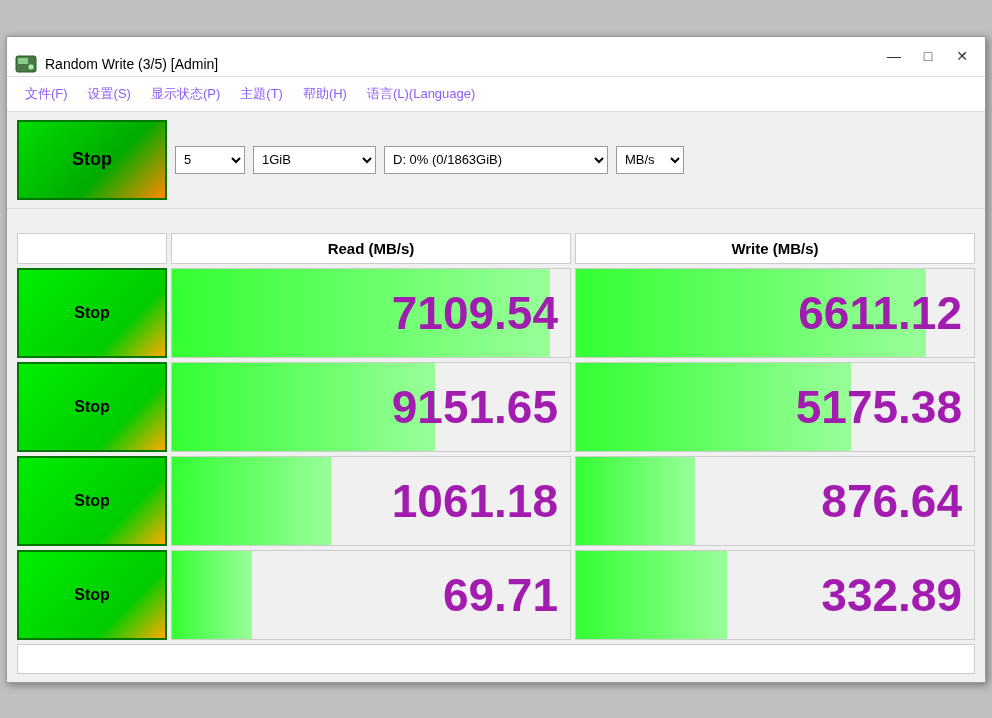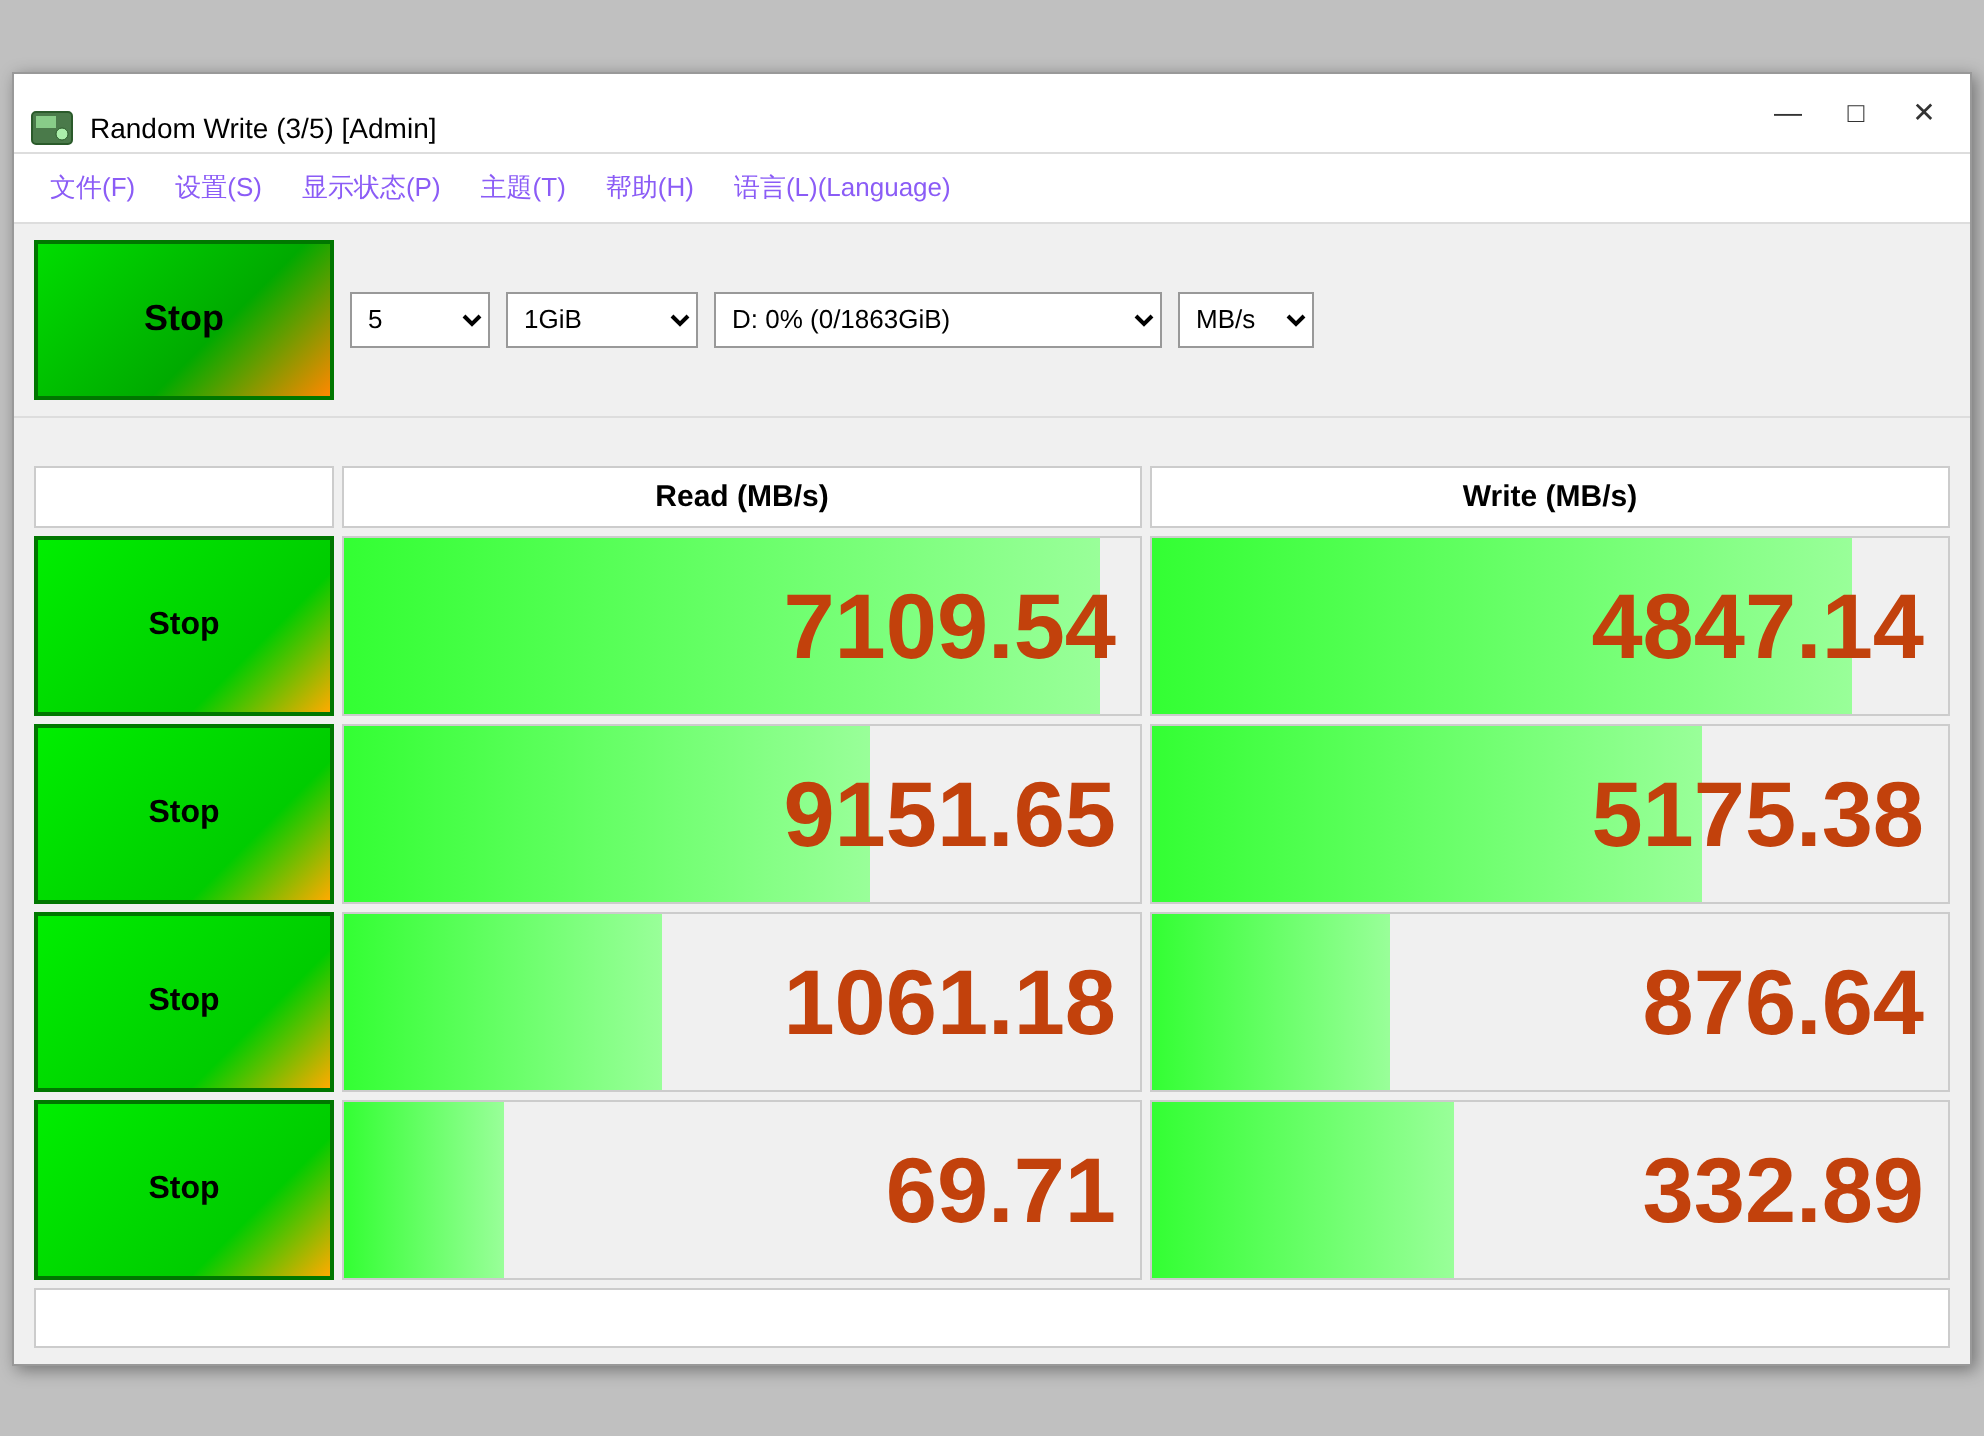--- a/index.html
+++ b/index.html
@@ -108,21 +108,21 @@
     .toolbar-select {
       height: 28px;
       border: 1px solid #999;
       background: white;
       font-size: 13px;
       padding: 0 4px;
       cursor: pointer;
     }
 
     .toolbar-select-small { width: 70px; }
-    .toolbar-select-medium { width: 96px; }
+    .toolbar-select-medium { width: 123px; }
     .toolbar-select-large { width: 224px; }
     .toolbar-select-unit { width: 68px; }
 
     .main-content {
       padding: 8px 10px;
       background: #f0f0f0;
     }
 
     .header-row {
       display: grid;
@@ -163,21 +163,21 @@
 
     .data-cell {
       border: 1px solid #ccc;
       display: flex;
       align-items: center;
       justify-content: flex-end;
       padding-right: 12px;
       height: 90px;
       font-weight: bold;
       font-size: 46px;
-      color: #c2410c;
+      color: #a21caf;
       position: relative;
       overflow: hidden;
     }
 
     .data-cell-bar {
       position: absolute;
       left: 0;
       top: 0;
       height: 100%;
       background: linear-gradient(to right, #33ff33, #99ff99);
@@ -251,21 +251,21 @@
     </div>
 
     <div class="data-row">
       <button class="stop-btn-small">Stop</button>
       <div class="data-cell">
         <div class="data-cell-bar" style="width: 95%;"></div>
         <span class="data-cell-text">7109.54</span>
       </div>
       <div class="data-cell">
         <div class="data-cell-bar" style="width: 88%;"></div>
-        <span class="data-cell-text">4847.14</span>
+        <span class="data-cell-text">6611.12</span>
       </div>
     </div>
 
     <div class="data-row">
       <button class="stop-btn-small">Stop</button>
       <div class="data-cell">
         <div class="data-cell-bar" style="width: 66%;"></div>
         <span class="data-cell-text">9151.65</span>
       </div>
       <div class="data-cell">

